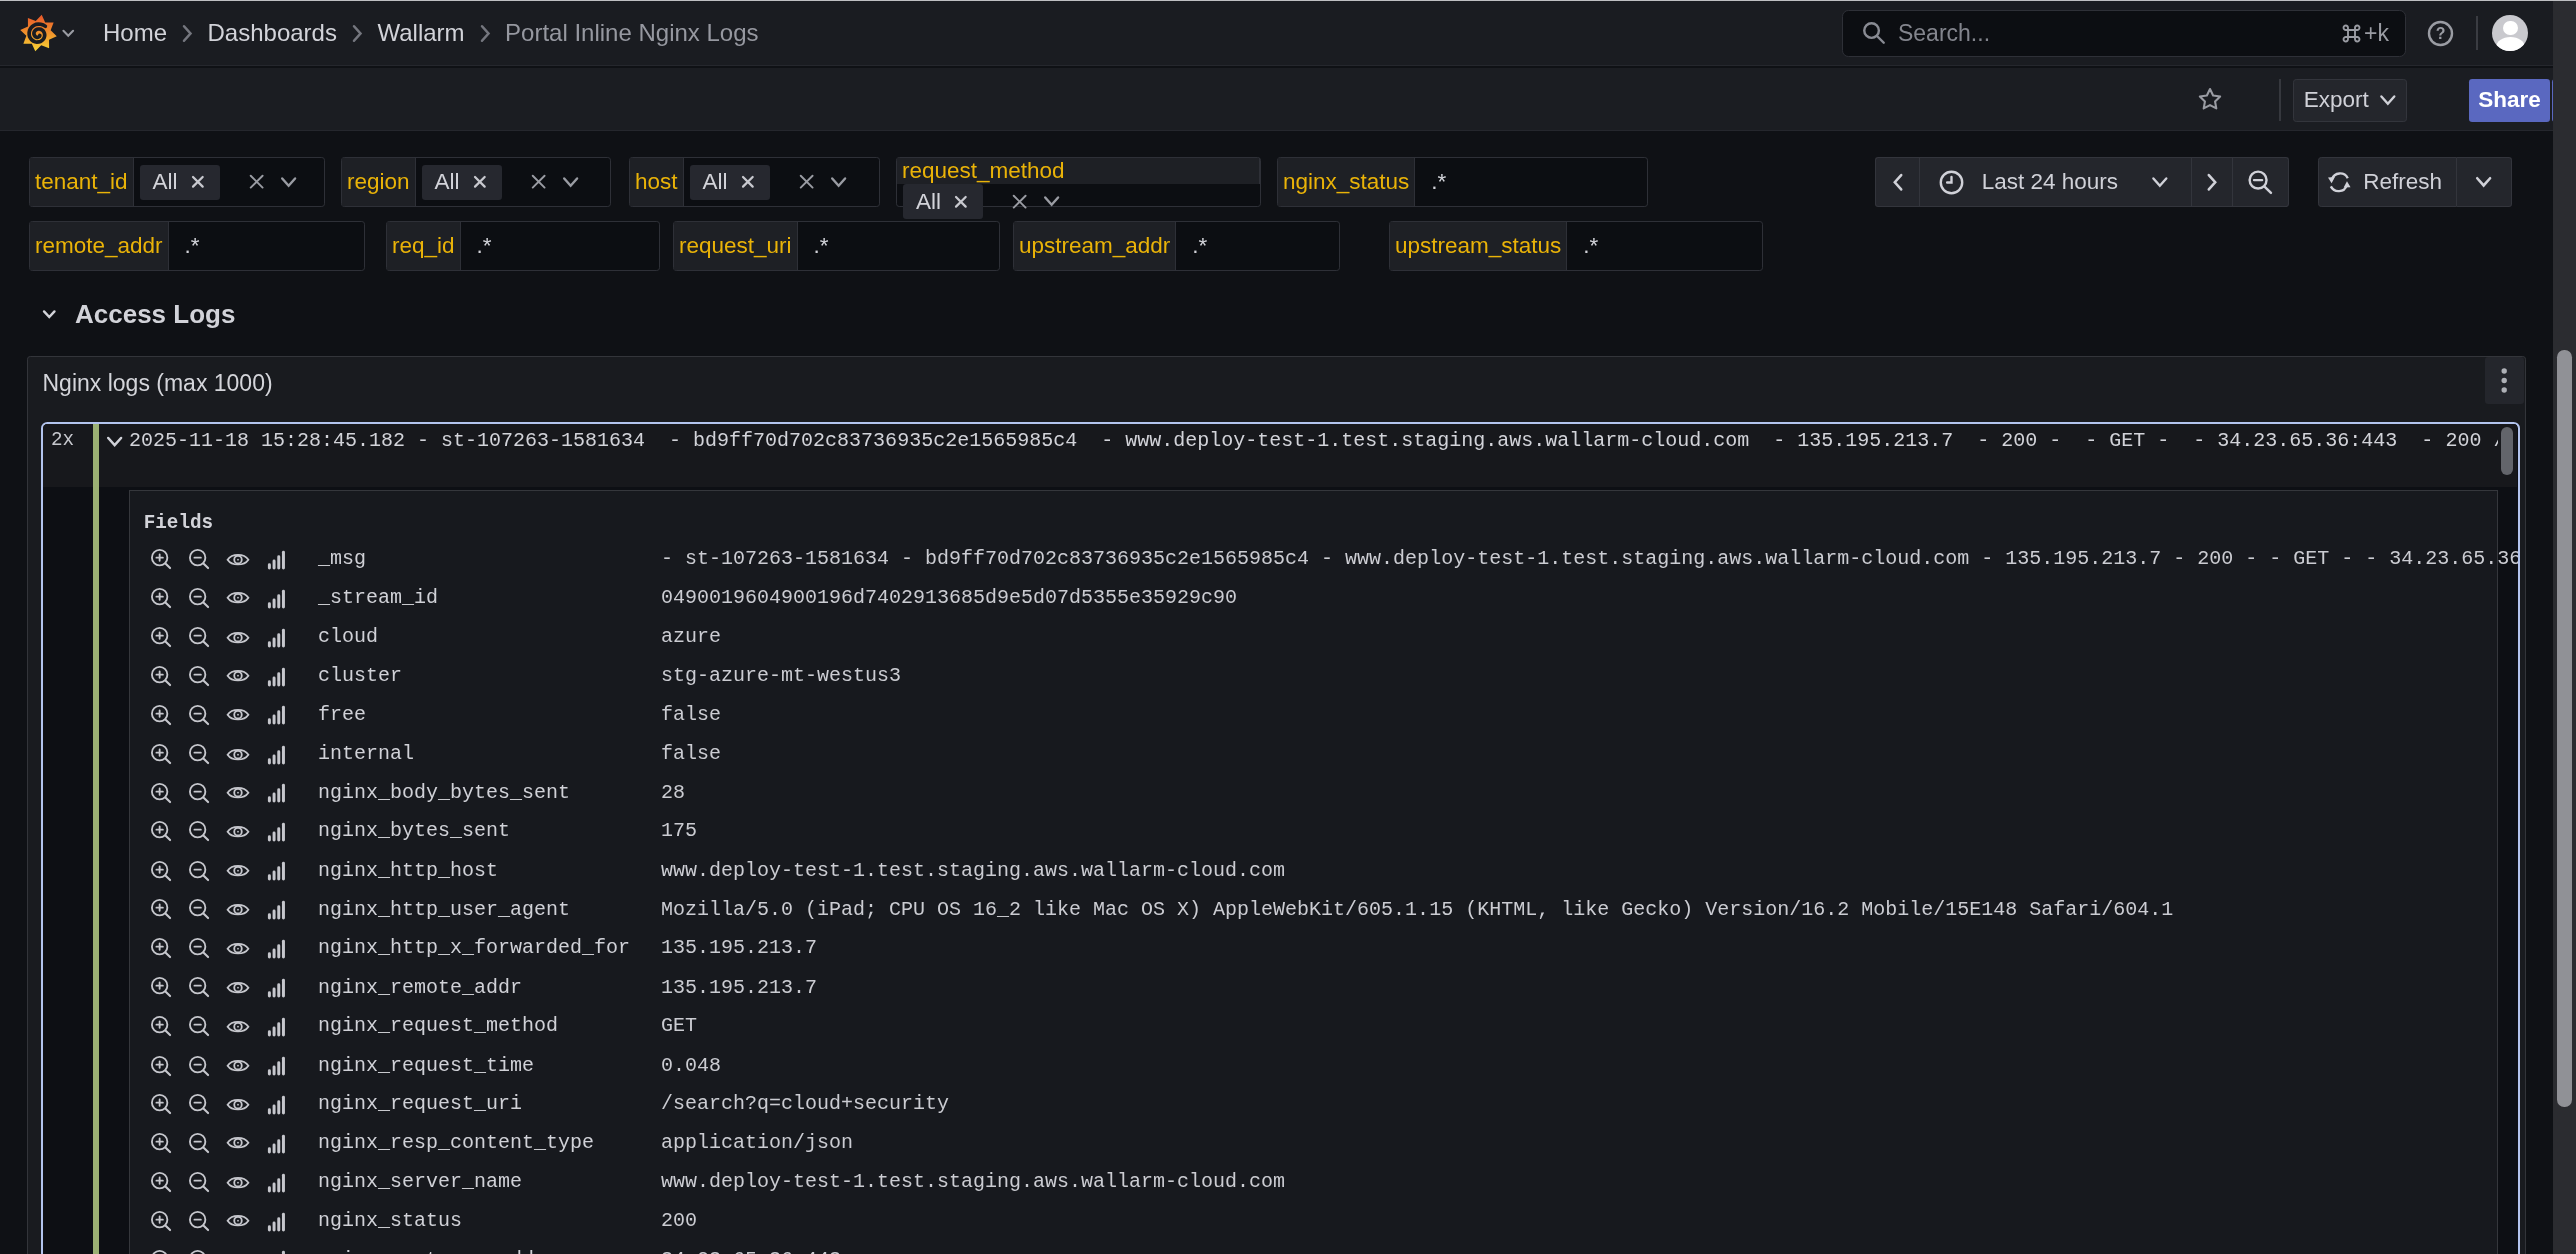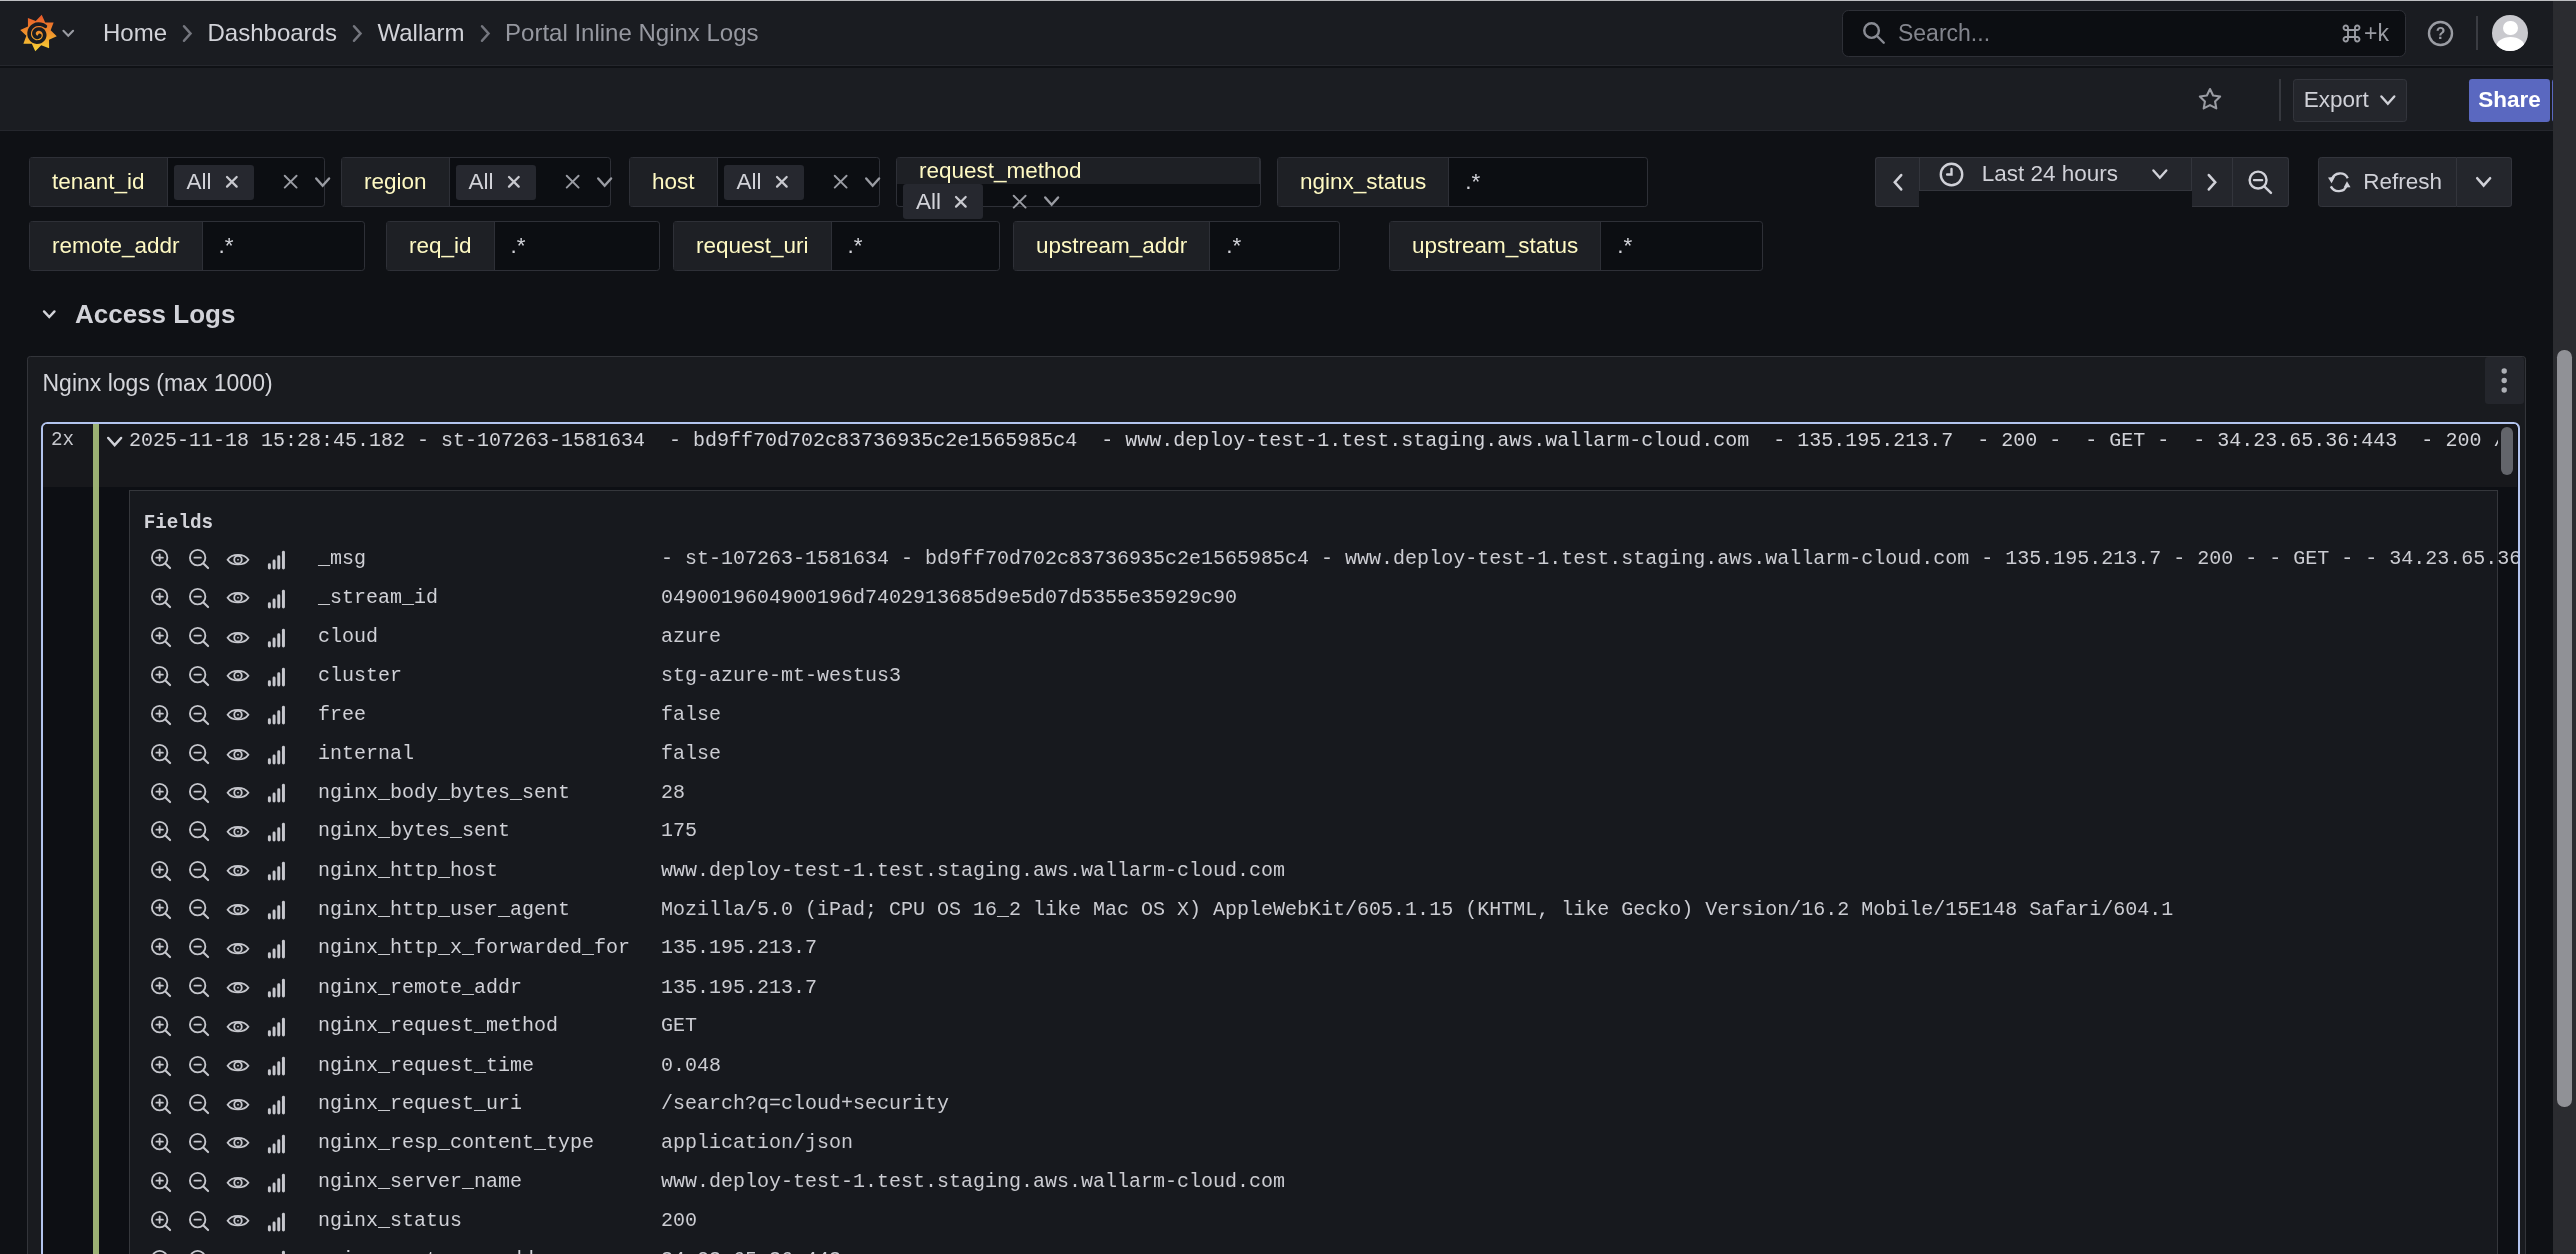--- a/index.html
+++ b/index.html
@@ -11,21 +11,21 @@
   #toolbar { position:absolute; left:0; top:68px; width:2576px; height:63px; background:#1b1d22; border-bottom:1.6px solid #25272d; }
   .crumb { font-size:24px; color:#d2d3d9; }
   .crumb.last { color:#9698a0; }
   
   #search { position:absolute; left:1842px; top:9.7px; width:564px; height:47px; background:#0c0e12; border:1.6px solid #2e3037; border-radius:6.4px; display:flex; align-items:center; }
   
   .btn { background:#24262c; border:1.6px solid #33353c; border-radius:3.2px; color:#d0d1d8; font-size:22.5px; font-weight:500; display:flex; align-items:center; justify-content:center; }
   .btn-blue { background:#5a68c0; border:none; color:#fff;margin-left:48px; }
   
   .fbox { position:absolute; display:flex; height:50px; border:1.6px solid #2e3037; border-radius:3.2px; background:#0c0e12; }
-  .flabel { background:#1e2025; color:#fef9c3; font-size:22.5px; display:flex; align-items:center; padding:0 22px; border-right:1.6px solid #2e3037; white-space:nowrap; }
+  .flabel { background:#1e2025; color:#eab308; font-size:22.5px; display:flex; align-items:center; padding:0 5px; border-right:1.6px solid #2e3037; white-space:nowrap; }
   .fval { display:flex; align-items:center; color:#d2d3d9; font-size:22.5px; white-space:nowrap; }
   .chip { background:#26282f; border-radius:3.2px; height:35px; display:flex; align-items:center; padding:0 13px; margin-left:6px; font-size:22.5px; color:#d2d3d9; }
   .regex { margin-left:16px; color:#d2d3d9; font-size:22.5px; }
   
   #panel { position:absolute; left:27px; top:356px; width:2499px; height:966px; background:#191b1f; border:1.6px solid #33353a; border-radius:3.2px; }
   #logbox { position:absolute; left:13px; top:65px; width:2479px; height:902px; border:2.4px solid #b3c4ee; border-radius:6.4px; background:#0d0f14; overflow:hidden; }
   .mono { font-family:"Liberation Mono", monospace; }
   #greenbar { position:absolute; left:50px; top:0px; width:6.4px; height:902px; background:#9bb073; }
   #fieldsbox { position:absolute; left:86px; top:66px; width:2369px; height:833px; border:1.6px solid #35373c; background:#17191e; border-bottom:none; }
   .fname { position:absolute; left:188px; font-size:20px; color:#d0d1d7; font-family:"Liberation Mono", monospace; }
@@ -174,21 +174,21 @@
       <span class="regex">.*</span>
     </div>
   </div>
 
   <div class="abs" style="left:1875px;top:157px;height:50px;display:flex;">
     <div class="btn" style="width:44px;height:50px;border-radius:3.2px 0 0 3.2px;border-right:none;">
       <svg width="16" height="22.5" viewBox="0 0 20 28">
         <path d="M14 5 L6 14 L14 23" stroke="#d0d1d8" stroke-width="3.2" fill="none" stroke-linecap="round"></path>
       </svg>
     </div>
-    <div class="btn" style="width:273px;height:34px;border-radius:0;gap:17px;justify-content:flex-start;padding:0 22px 0 17.7px;">
+    <div class="btn" style="width:273px;height:50px;border-radius:0;gap:17px;justify-content:flex-start;padding:0 22px 0 17.7px;">
       <svg width="27" height="27" viewBox="0 0 34 34">
         <circle cx="17" cy="17" r="13.5" stroke="#d0d1d8" stroke-width="3" fill="none"></circle>
         <path d="M17 10 V17 H11.5" stroke="#d0d1d8" stroke-width="3" fill="none" stroke-linecap="round"></path>
       </svg>
       <span style="font-weight:500">Last 24 hours</span>
       <svg style="margin-left:auto" width="17.7" height="13" viewBox="0 0 22 16">
         <path d="M3 3 L11 12 L19 3" stroke="#d0d1d8" stroke-width="3" fill="none" stroke-linecap="round"></path>
       </svg>
     </div>
     <div class="btn" style="width:41px;height:50px;border-radius:0;border-left:none;">

